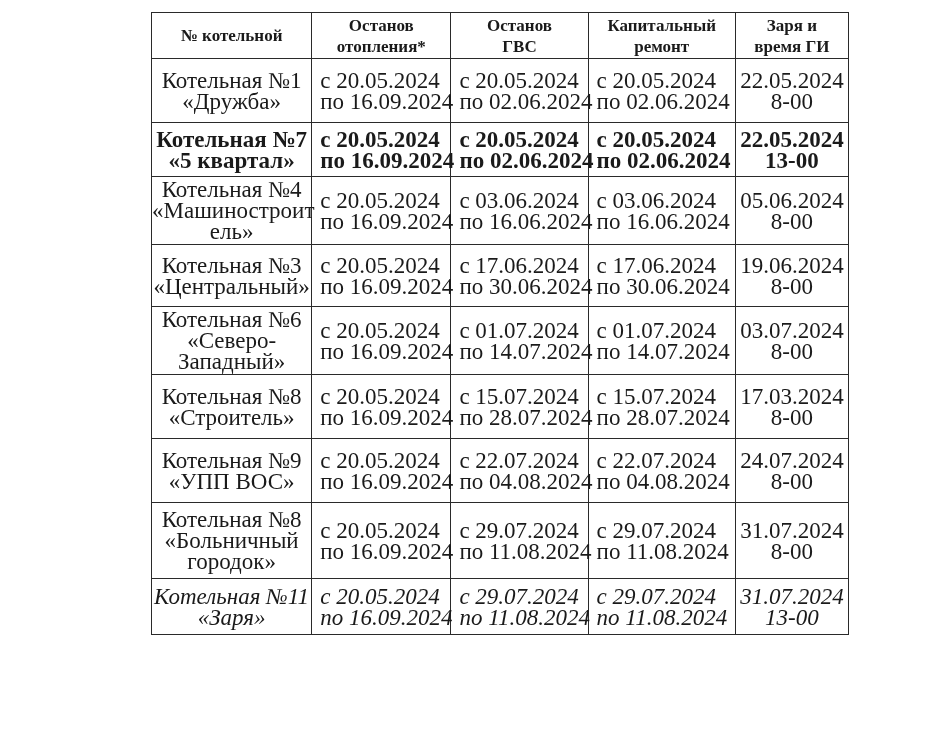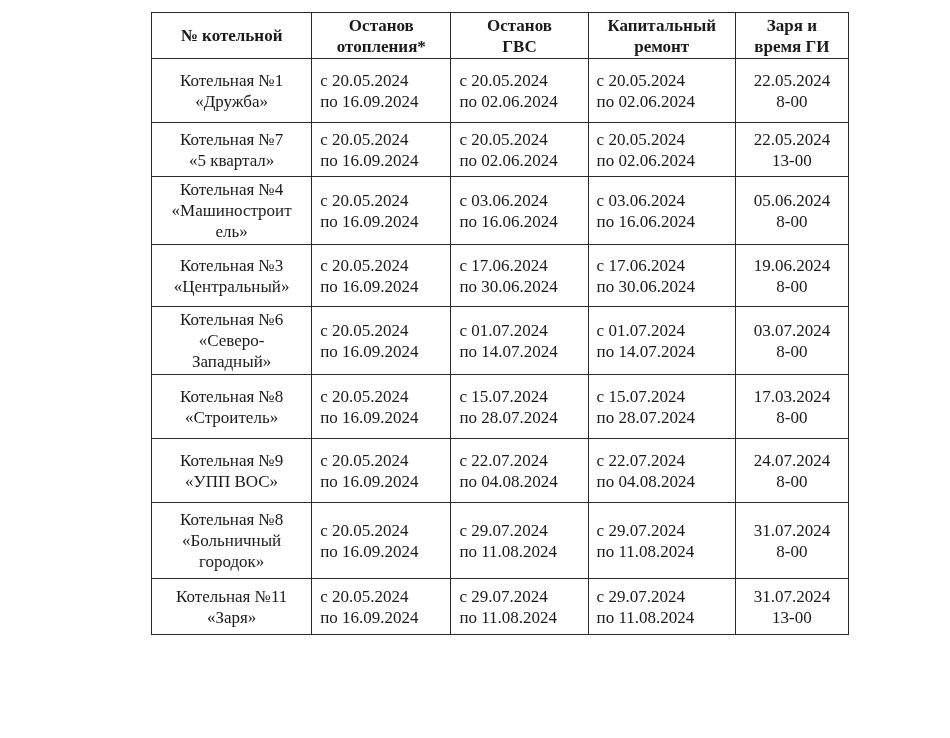--- a/index.html
+++ b/index.html
@@ -20,21 +20,21 @@
     left: 151px;
     top: 12px;
     border-collapse: collapse;
     table-layout: fixed;
     width: 698px;
     border-radius: 26px;
   }
   #schedule td, #schedule th {
     border: 1.3px solid #2a2a2a;
     padding: 0;
-    font-size: 17px;
+    font-size: 23px;
     line-height: 21px;
     vertical-align: middle;
   }
   #schedule th {
     font-weight: bold;
     text-align: center;
     font-size: 17px;
     line-height: 21px;
   }
   .c1 { width: 160px; }
@@ -98,21 +98,21 @@
         </td>
         <td class="period">
           <span class="line">с 20.05.2024</span>
           <span class="line">по 02.06.2024</span>
         </td>
         <td class="gi">
           <span class="line">22.05.2024</span>
           <span class="line">8-00</span>
         </td>
       </tr>
-      <tr style="height: 54px;">
+      <tr style="height: 54px; font-weight: bold;">
         <td class="name">
           <span class="line">Котельная №7</span>
           <span class="line">«5 квартал»</span>
         </td>
         <td class="period">
           <span class="line">с 20.05.2024</span>
           <span class="line">по 16.09.2024</span>
         </td>
         <td class="period">
           <span class="line">с 20.05.2024</span>
@@ -255,21 +255,21 @@
         </td>
         <td class="period">
           <span class="line">с 29.07.2024</span>
           <span class="line">по 11.08.2024</span>
         </td>
         <td class="gi">
           <span class="line">31.07.2024</span>
           <span class="line">8-00</span>
         </td>
       </tr>
-      <tr style="height: 56px;">
+      <tr style="height: 56px; font-style: italic;">
         <td class="name">
           <span class="line">Котельная №11</span>
           <span class="line">«Заря»</span>
         </td>
         <td class="period">
           <span class="line">с 20.05.2024</span>
           <span class="line">по 16.09.2024</span>
         </td>
         <td class="period">
           <span class="line">с 29.07.2024</span>

